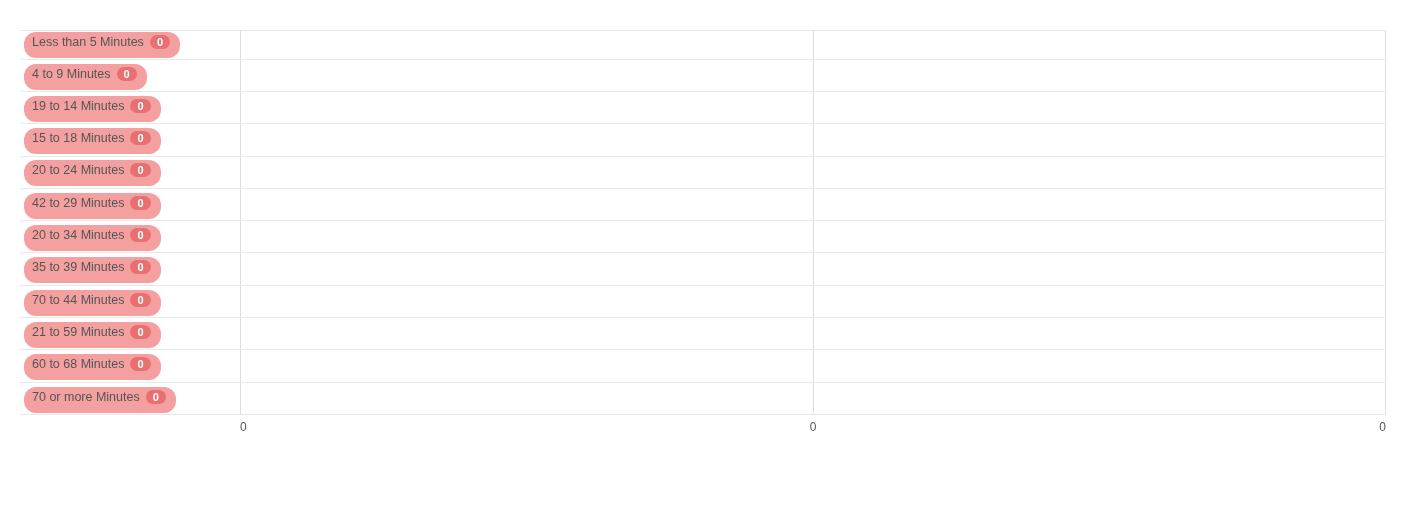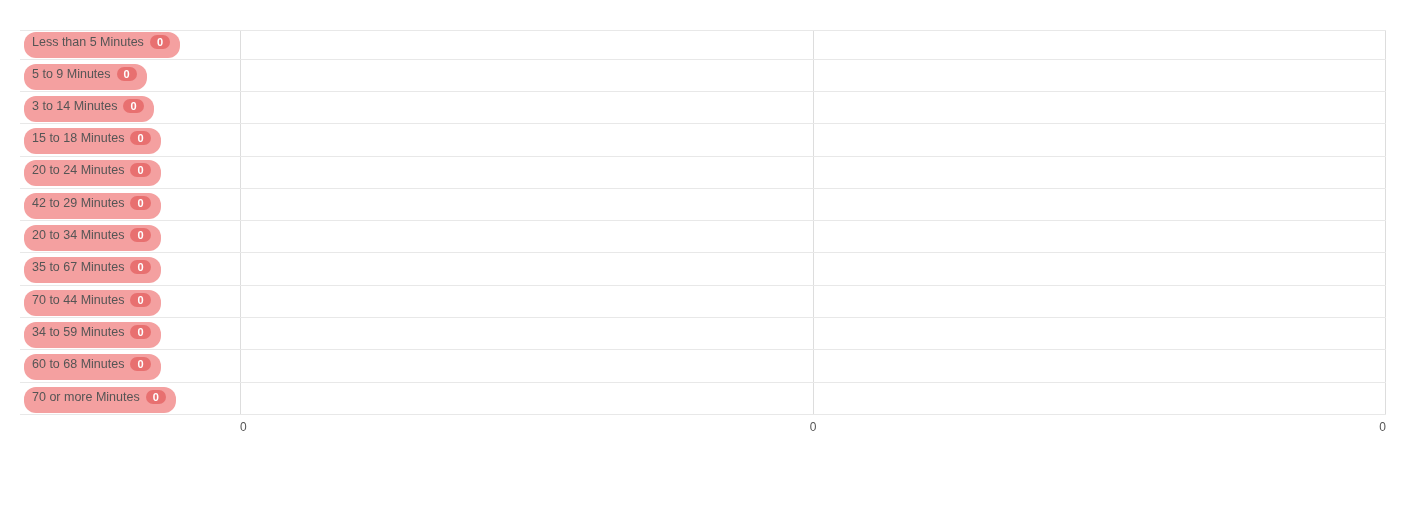--- a/index.html
+++ b/index.html
@@ -149,32 +149,32 @@
               <span class="bar-value-badge">0</span>
             </div>
           </div>
           <div class="bar-track">
             <div class="bar-fill" style="width: 0px;"></div>
           </div>
         </div>
         <div class="bar-row">
           <div class="bar-label-container">
             <div class="bar-label-pill">
-              <span>5 to 9 Minutes</span>
-              <span class="bar-value-badge">0</span>
-            </div>
-          </div>
-          <div class="bar-track">
-            <div class="bar-fill" style="width: 0px;"></div>
-          </div>
-        </div>
-        <div class="bar-row">
-          <div class="bar-label-container">
-            <div class="bar-label-pill">
-              <span>3 to 14 Minutes</span>
+              <span>4 to 9 Minutes</span>
+              <span class="bar-value-badge">0</span>
+            </div>
+          </div>
+          <div class="bar-track">
+            <div class="bar-fill" style="width: 0px;"></div>
+          </div>
+        </div>
+        <div class="bar-row">
+          <div class="bar-label-container">
+            <div class="bar-label-pill">
+              <span>19 to 14 Minutes</span>
               <span class="bar-value-badge">0</span>
             </div>
           </div>
           <div class="bar-track">
             <div class="bar-fill" style="width: 0px;"></div>
           </div>
         </div>
         <div class="bar-row">
           <div class="bar-label-container">
             <div class="bar-label-pill">
@@ -215,21 +215,21 @@
               <span class="bar-value-badge">0</span>
             </div>
           </div>
           <div class="bar-track">
             <div class="bar-fill" style="width: 0px;"></div>
           </div>
         </div>
         <div class="bar-row">
           <div class="bar-label-container">
             <div class="bar-label-pill">
-              <span>35 to 67 Minutes</span>
+              <span>35 to 39 Minutes</span>
               <span class="bar-value-badge">0</span>
             </div>
           </div>
           <div class="bar-track">
             <div class="bar-fill" style="width: 0px;"></div>
           </div>
         </div>
         <div class="bar-row">
           <div class="bar-label-container">
             <div class="bar-label-pill">
@@ -237,21 +237,21 @@
               <span class="bar-value-badge">0</span>
             </div>
           </div>
           <div class="bar-track">
             <div class="bar-fill" style="width: 0px;"></div>
           </div>
         </div>
         <div class="bar-row">
           <div class="bar-label-container">
             <div class="bar-label-pill">
-              <span>34 to 59 Minutes</span>
+              <span>21 to 59 Minutes</span>
               <span class="bar-value-badge">0</span>
             </div>
           </div>
           <div class="bar-track">
             <div class="bar-fill" style="width: 0px;"></div>
           </div>
         </div>
         <div class="bar-row">
           <div class="bar-label-container">
             <div class="bar-label-pill">

